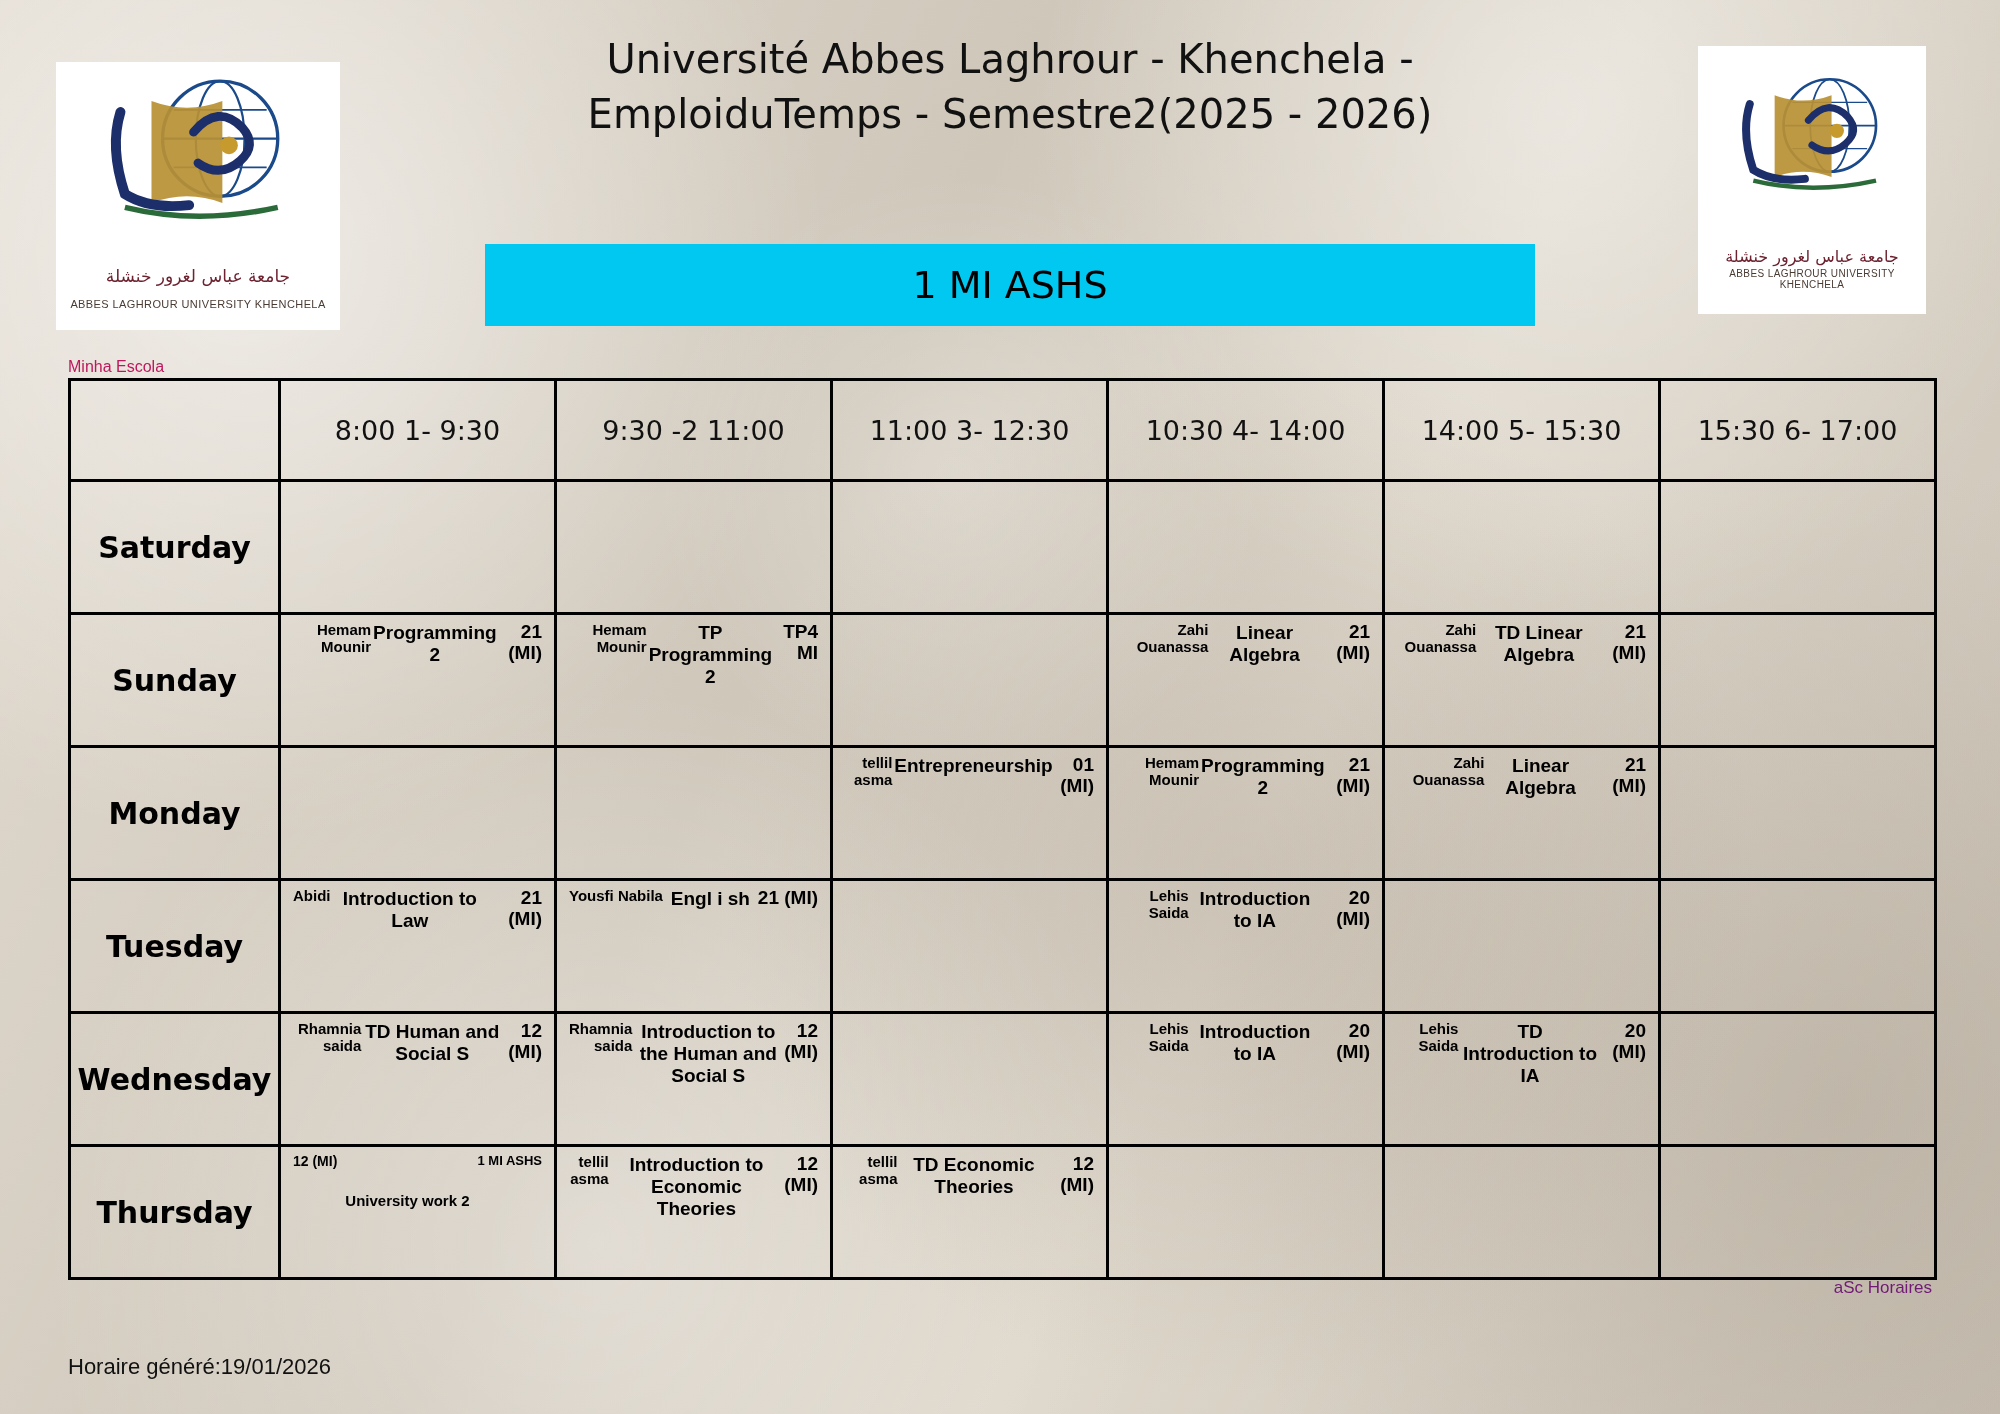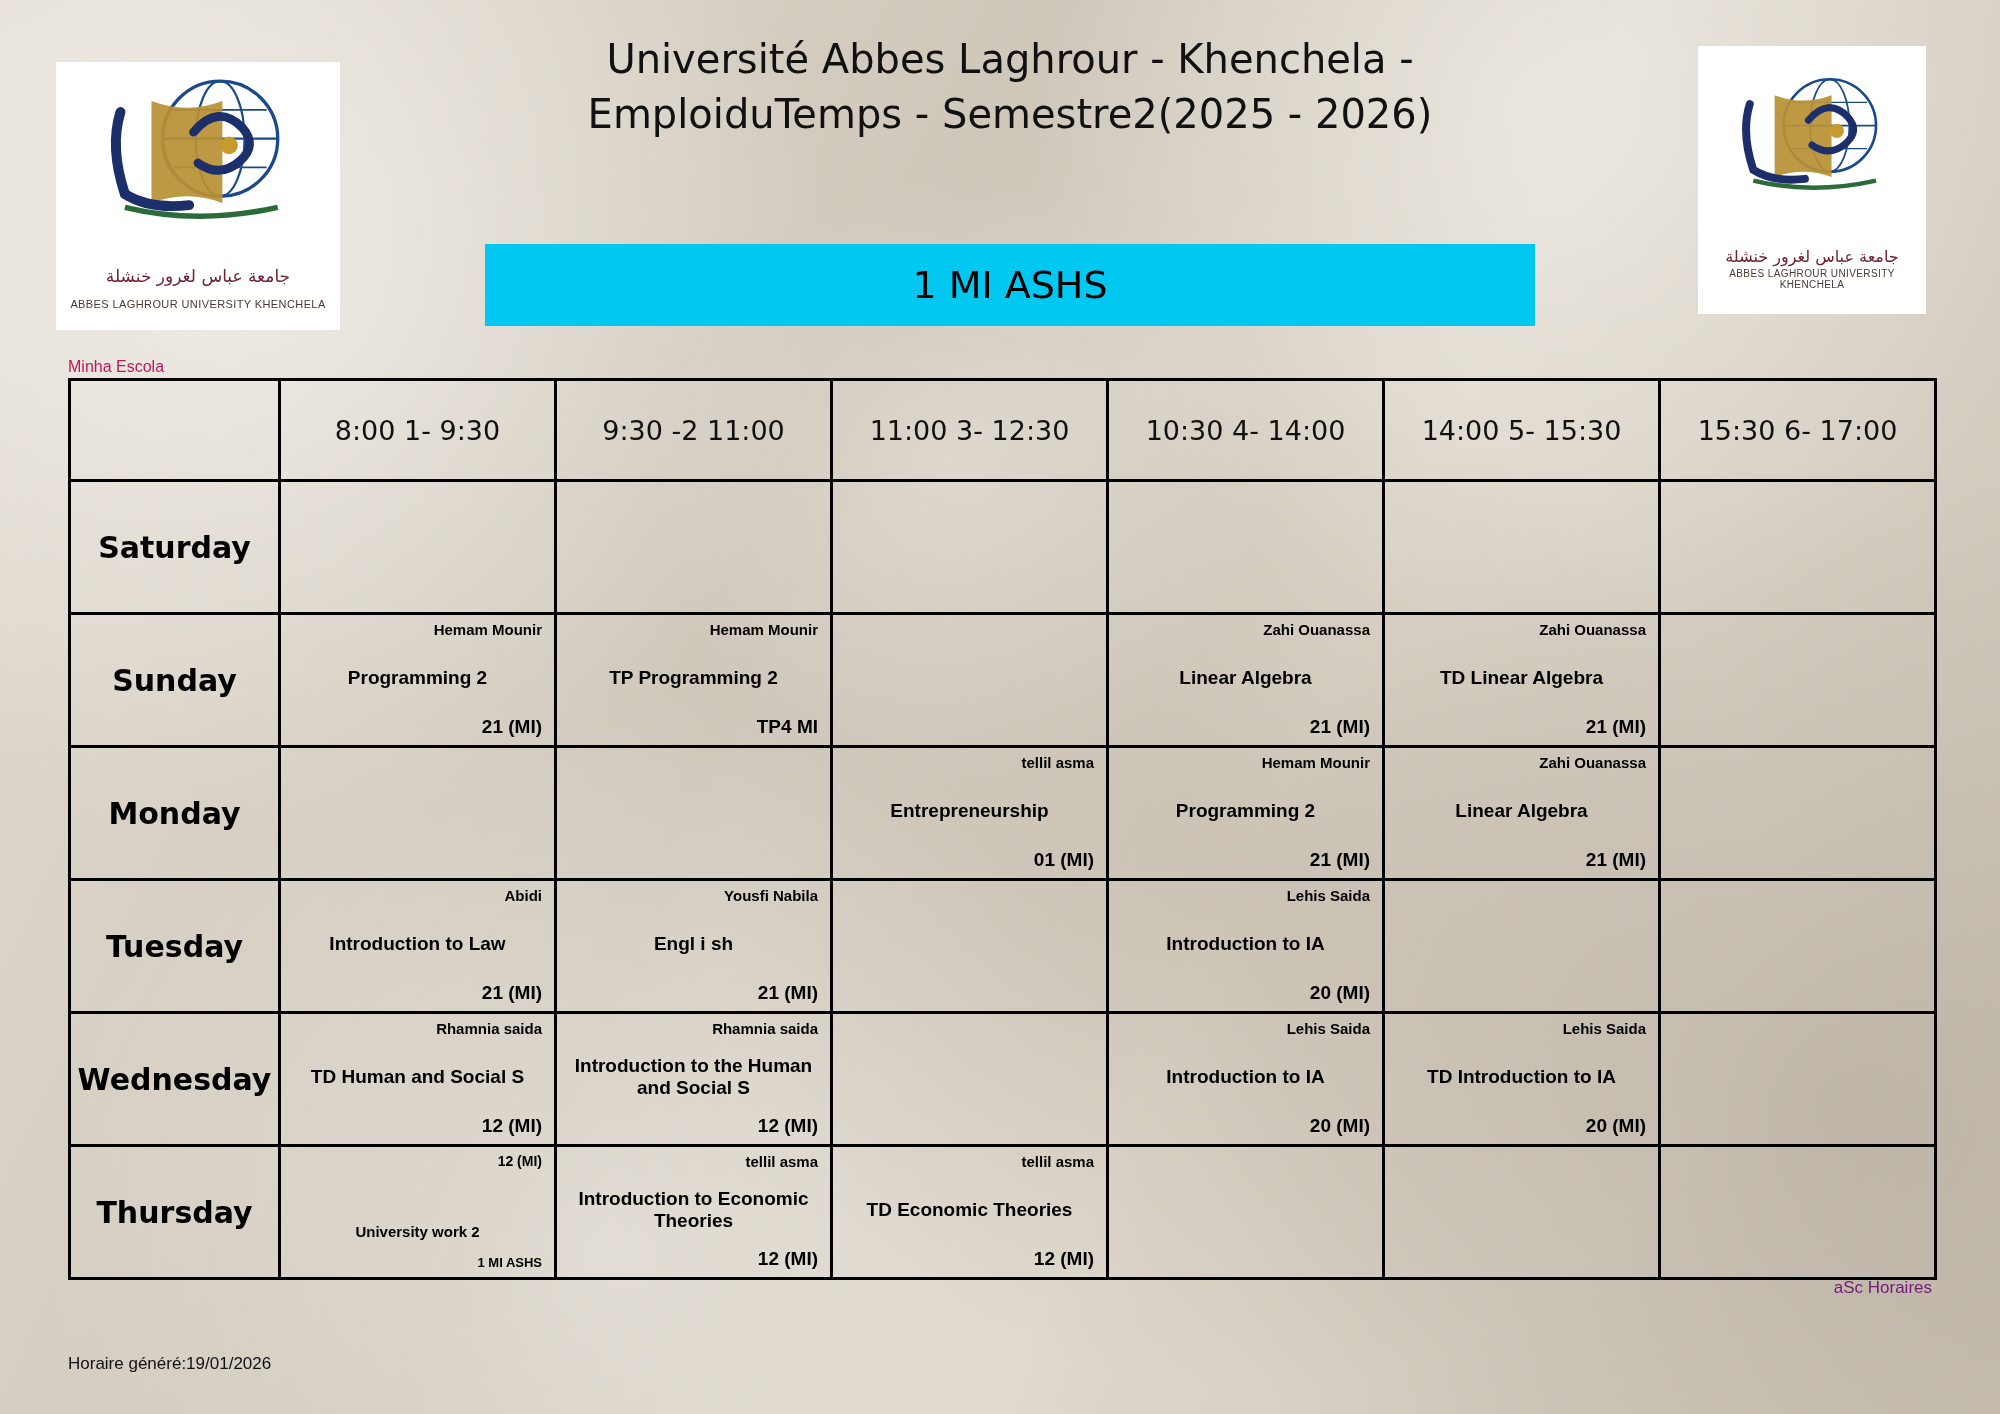--- a/index.html
+++ b/index.html
@@ -158,21 +158,21 @@
     vertical-align: top;
     position: relative;
   }
   .lesson {
     position: relative;
     width: 100%;
     height: 130px;
     box-sizing: border-box;
     padding: 7px 12px;
     display: flex;
-    flex-direction: column;
+    flex-direction: row;
     justify-content: space-between;
   }
   .lesson .teacher {
     font-size: 15px;
     font-weight: bold;
     text-align: right;
     color: #000;
     line-height: 1.1;
   }
   .lesson .subject {
@@ -193,21 +193,21 @@
   .lesson.small .teacher { font-size: 14px; font-weight: bold; }
   .lesson.small .subject { font-size: 15px; margin-top: 38px; }
   .lesson.small .room { font-size: 13px; }
   .empty-cell { height: 130px; }
 
   
   .footer-left {
     position: absolute;
     left: 68px;
     top: 1354px;
-    font-size: 17px;
+    font-size: 22px;
     color: #111;
   }
   .footer-right {
     position: absolute;
     right: 68px;
     top: 1278px;
     font-size: 17px;
     color: #701a75;
   }
 </style>

